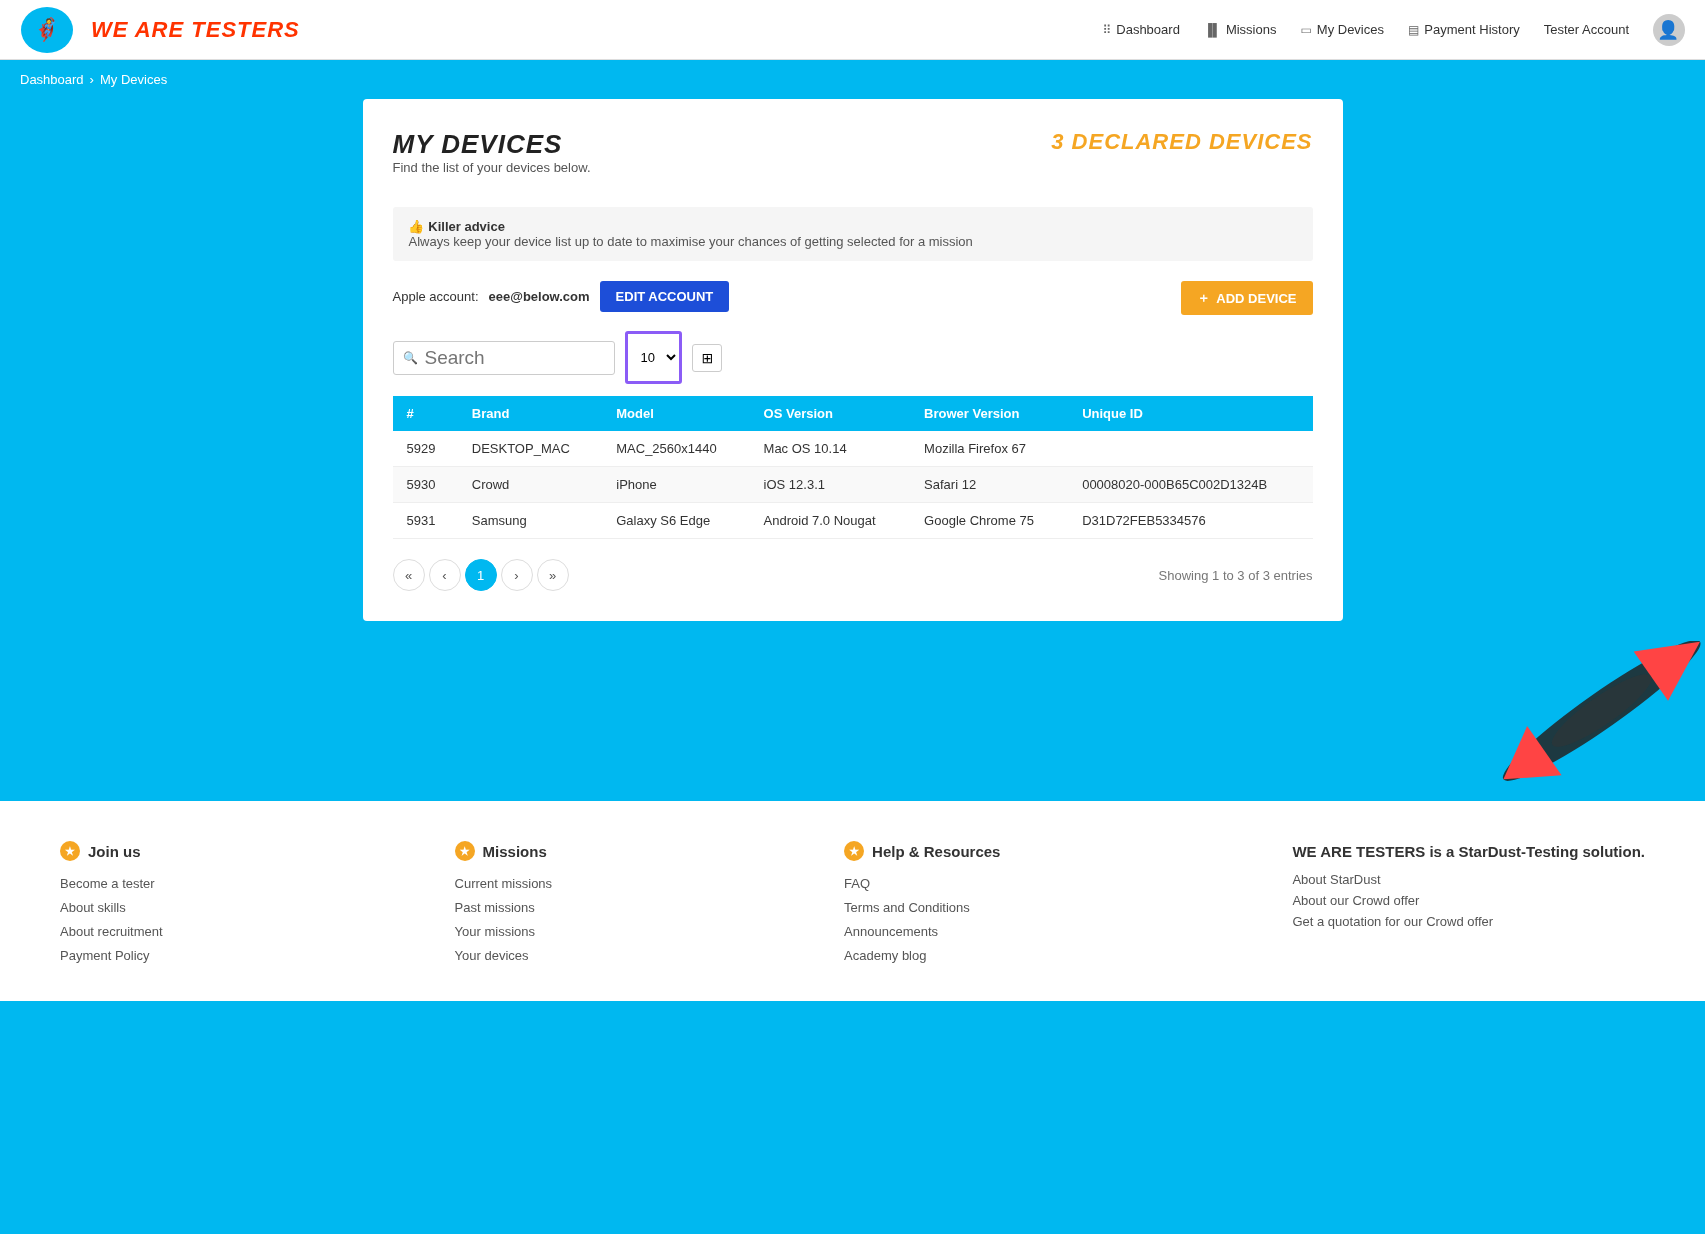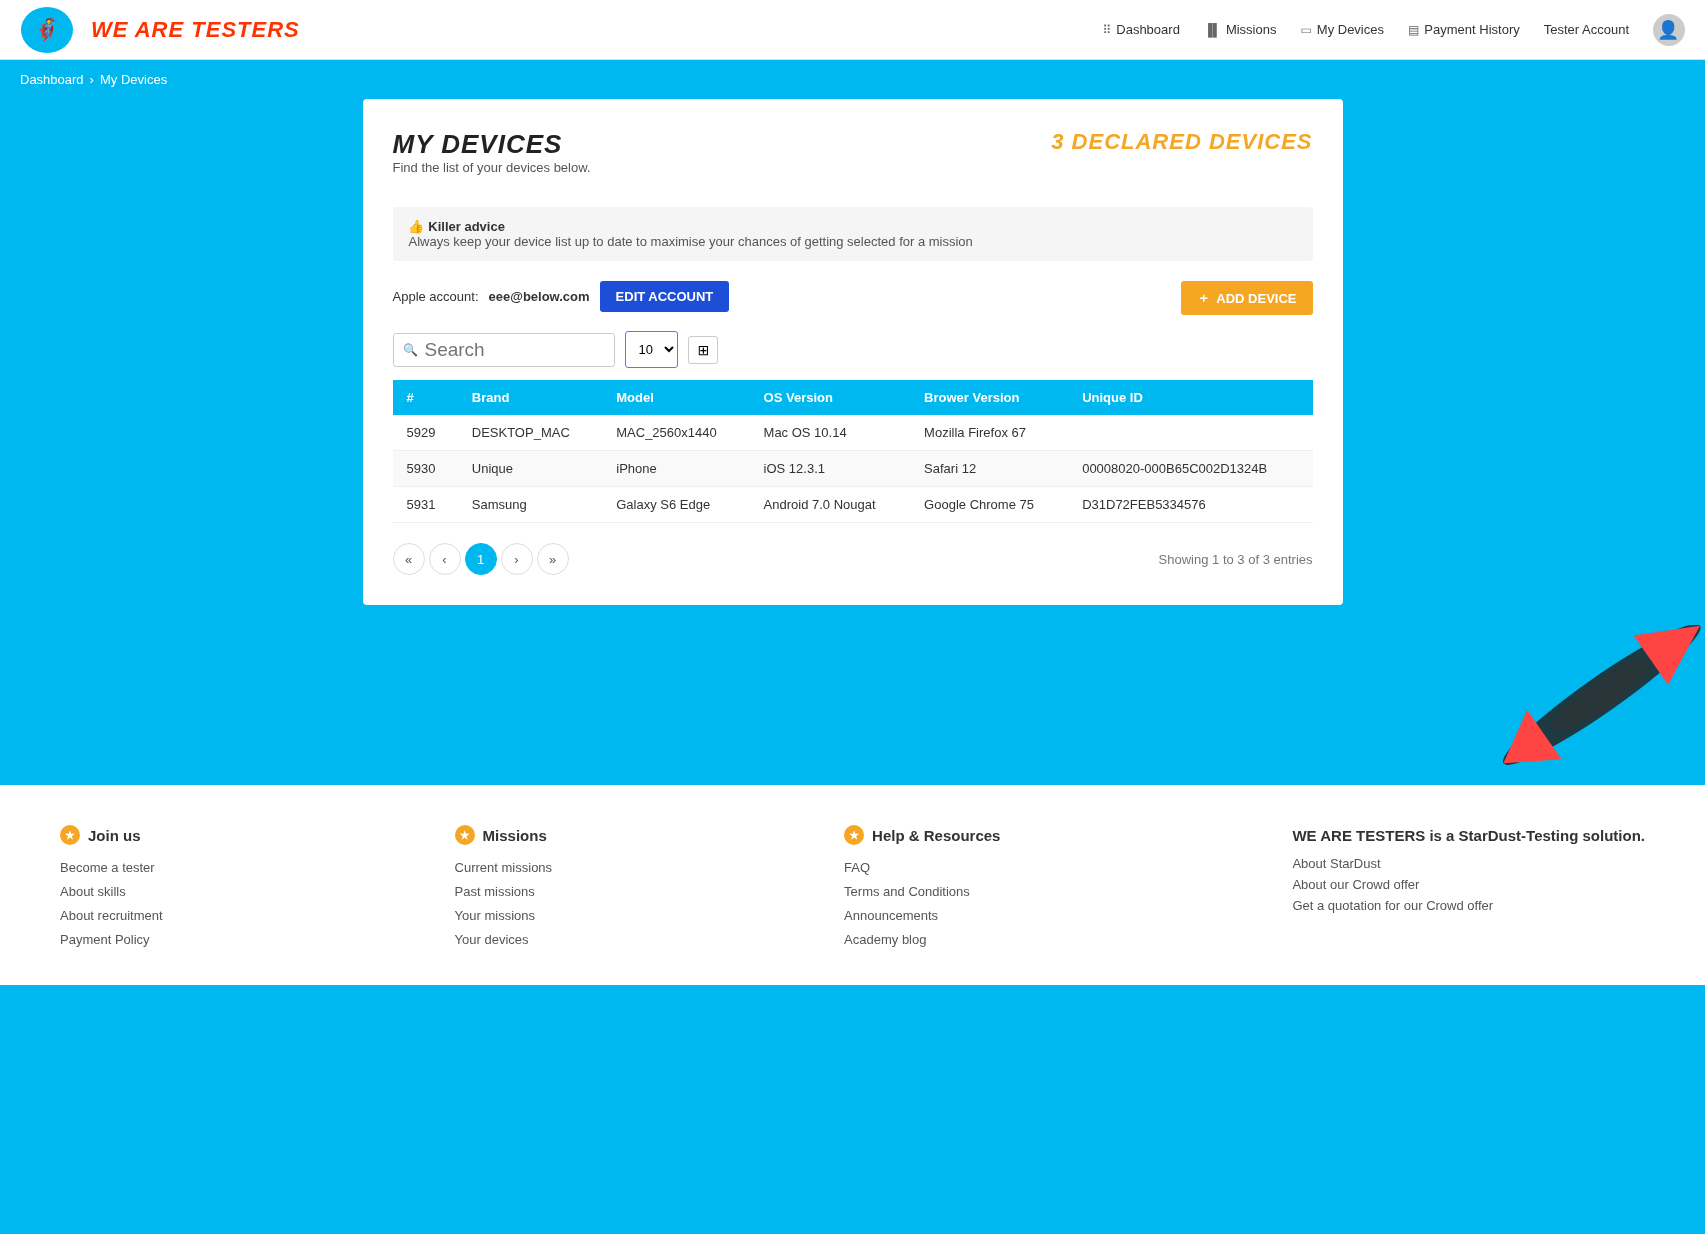--- a/index.html
+++ b/index.html
@@ -188,23 +188,23 @@
     }
     .search-icon { color: #999; font-size: 12px; }
     .search-input {
       border: none;
       outline: none;
       font-size: 19px;
       width: 180px;
       color: #555;
     }
     .per-page-select {
-      border: 1px solid #8b5cf6;
+      border: 3px solid #8b5cf6;
       border-radius: 3px;
-      padding: 9px 8px;
+      padding: 15px 8px;
       font-size: 13px;
       background: #fff;
       cursor: pointer;
     }
     .grid-icon-btn {
       border: 1px solid #ccc;
       border-radius: 3px;
       padding: 5px 8px;
       background: #fff;
       cursor: pointer;
@@ -439,21 +439,21 @@
       <tr>
             <td>5929</td>
             <td>DESKTOP_MAC</td>
             <td>MAC_2560x1440</td>
             <td>Mac OS 10.14</td>
             <td>Mozilla Firefox 67</td>
             <td></td>
           </tr>
           <tr>
             <td>5930</td>
-            <td>Unique</td>
+            <td>Crowd</td>
             <td>iPhone</td>
             <td>iOS 12.3.1</td>
             <td>Safari 12</td>
             <td>00008020-000B65C002D1324B</td>
           </tr>
           <tr>
             <td>5931</td>
             <td>Samsung</td>
             <td>Galaxy S6 Edge</td>
             <td>Android 7.0 Nougat</td>

